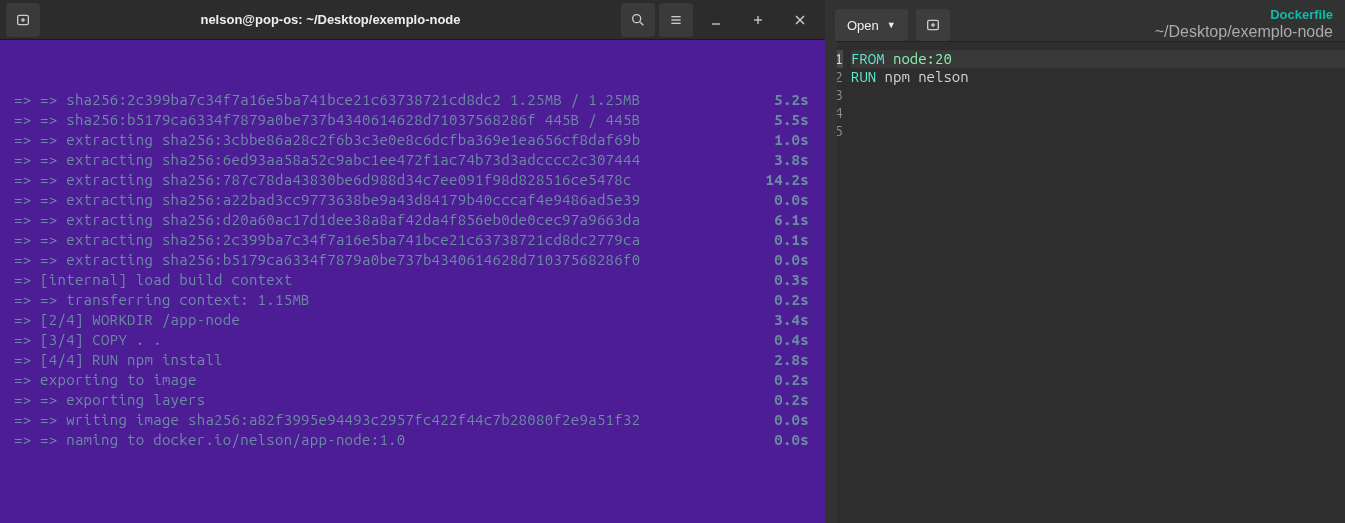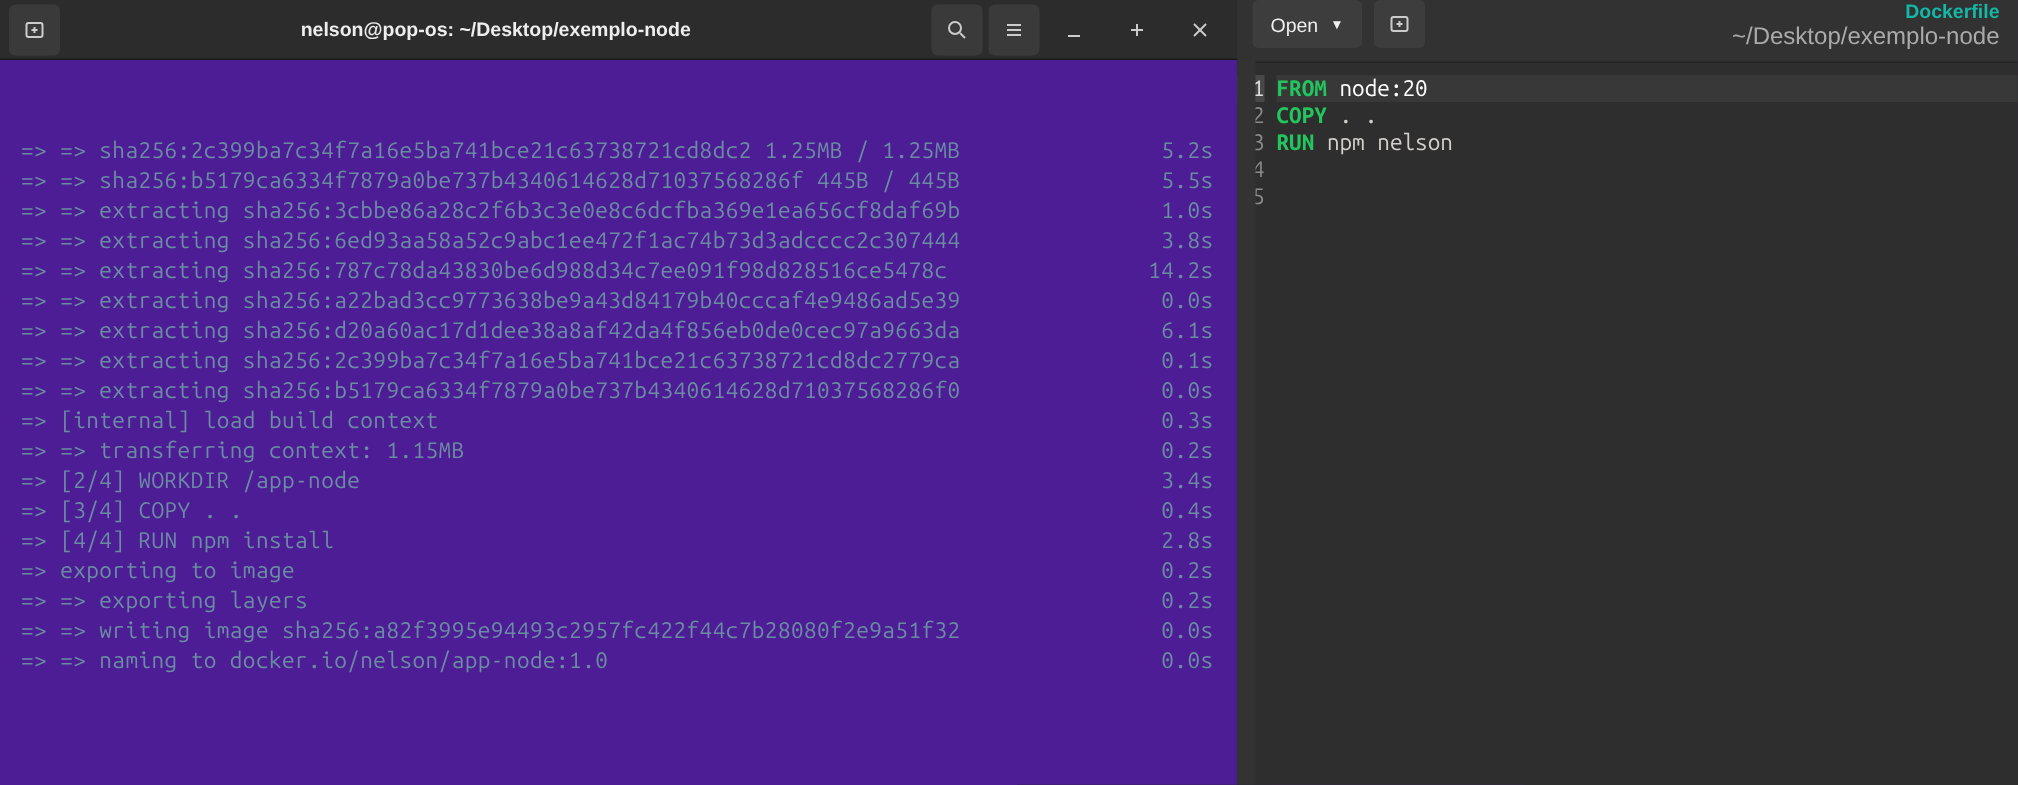--- a/index.html
+++ b/index.html
@@ -76,37 +76,37 @@
     font-family: "Ubuntu Mono", "DejaVu Sans Mono", monospace;
     font-size: 15px;
     line-height: 20px;
     white-space: pre;
     overflow: hidden;
     letter-spacing: 0.3px;
     position: relative;
   }
   .dim-cyan { color: #6b8ba3; }
   .term-line { display: block; width: 795px; }
-  .term-time { float: right; }
+  .term-time { float: right; font-weight: bold; }
   
   .gutter-strip {
     position: absolute;
     right: -12px;
     top: 40px;
     bottom: 0;
     width: 12px;
     background: #333;
     z-index: 1;
   }
   
   .editor-titlebar {
     height: 42px;
     background: #323232;
     display: flex;
-    align-items: flex-start;
+    align-items: flex-end;
     padding: 0 10px;
     gap: 8px;
     border-bottom: 1px solid #222;
   }
   .open-btn {
     height: 32px;
     padding: 0 12px;
     background: #3d3d3d;
     border-radius: 4px;
     display: flex;
@@ -146,22 +146,22 @@
     padding: 8px 4px 0 0;
     background: #2e2e2e;
     color: #8a8a8a;
     user-select: none;
   }
   .ed-gutter .cur { background: #484848; color: #ddd; }
   .ed-content {
     padding: 8px 0 0 4px;
     flex: 1;
   }
-  .kw { color: #22c55e; font-weight: bold; }
-  .val { color: #ffffff; }
+  .kw { color: #5eead4; }
+  .val { color: #86efac; }
   .plain { color: #d3d0cc; }
   .ed-line { display: block; height: 18px; }
   .ed-line.current { background: #383838; }
 </style>
 </head>
 <body>
 
 <div class="terminal-pane">
   <div class="term-titlebar">
     <div class="tbar-btn">
@@ -239,17 +239,16 @@
   <div class="editor-body">
     <div class="ed-gutter" id="ed-gutter">
         <div class="cur">1</div>
         <div>2</div>
         <div>3</div>
         <div>4</div>
         <div>5</div>
       </div>
     <div class="ed-content" id="ed-content">
         <span class="ed-line current"><span class="kw">FROM</span><span class="plain"> </span><span class="val">node:20</span></span>
-        <span class="ed-line"><span class="kw">COPY</span><span class="plain"> . .</span></span>
         <span class="ed-line"><span class="kw">RUN</span><span class="plain"> npm nelson</span></span>
       </div>
   </div>
 </div>
 
 </body></html>

